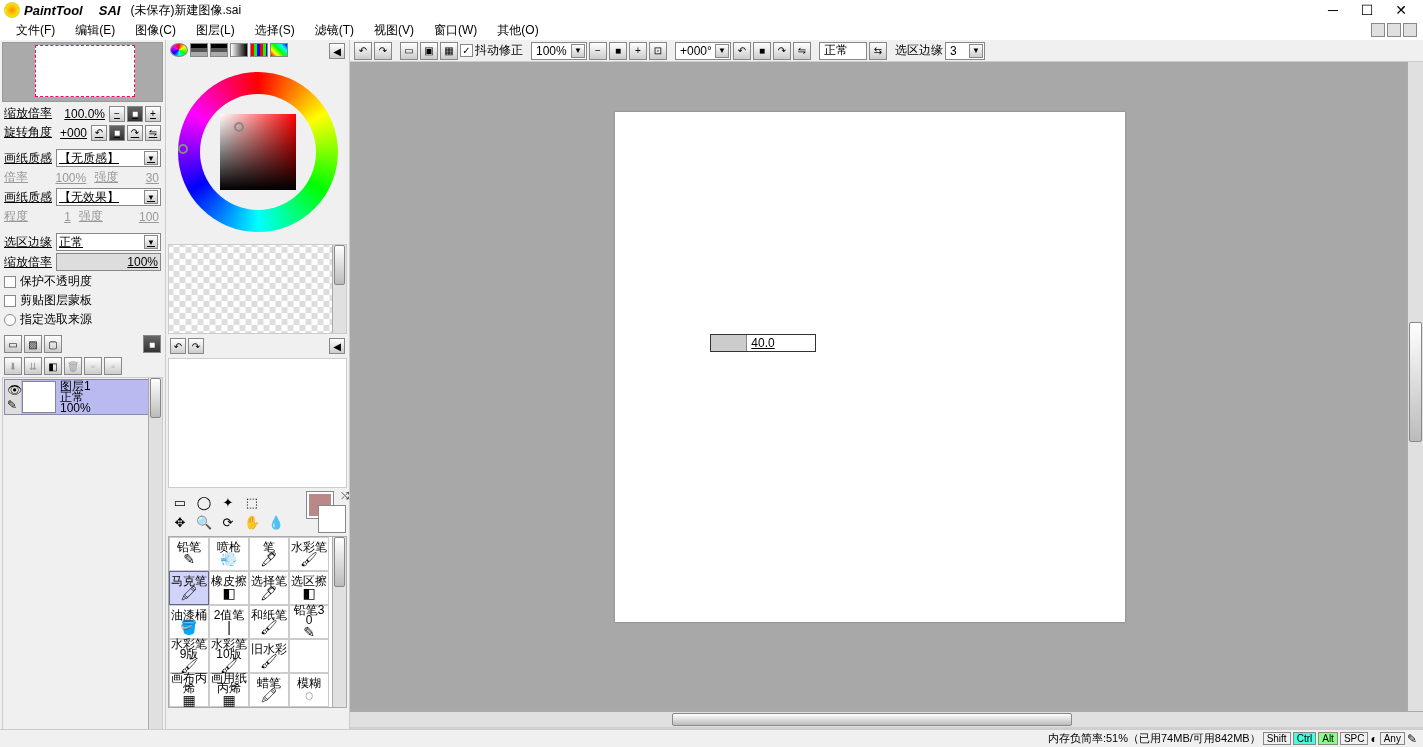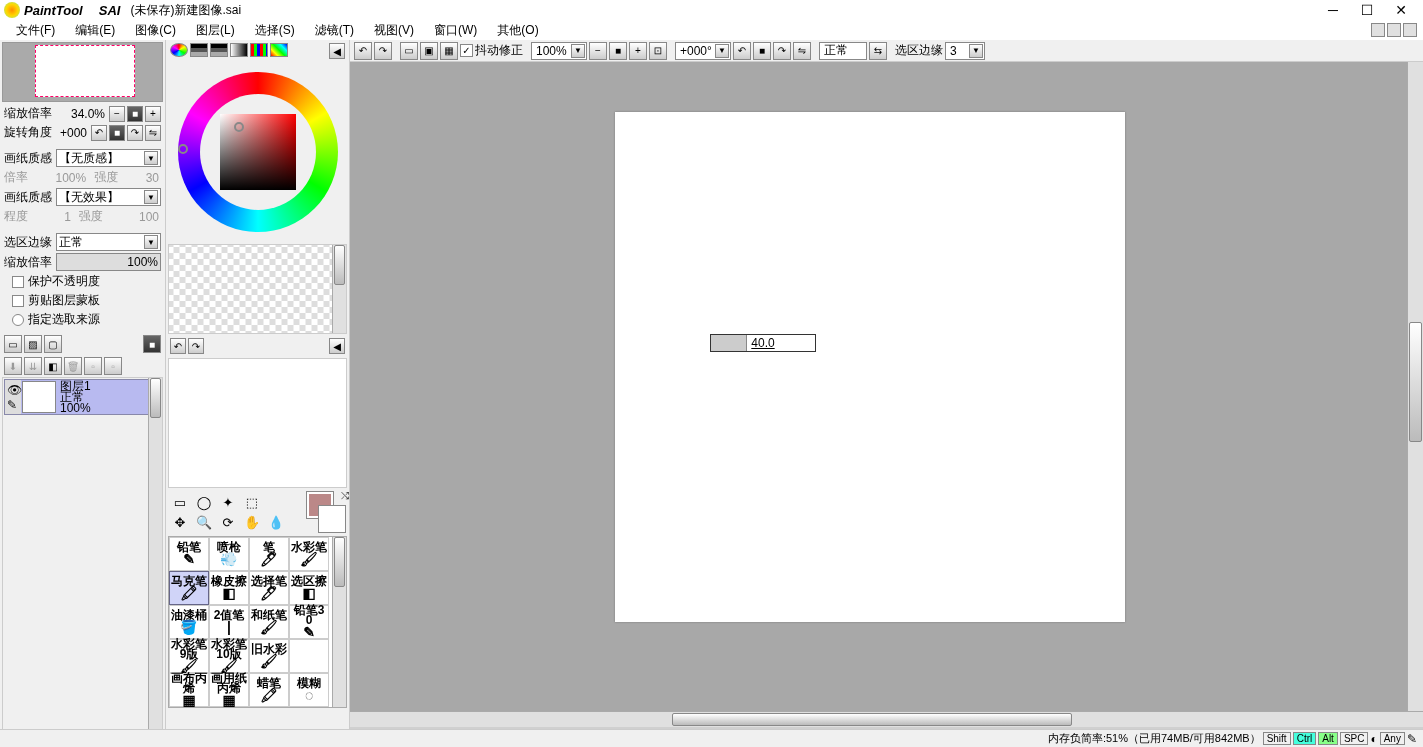--- a/index.html
+++ b/index.html
@@ -16,31 +16,31 @@
 .mini-btn { width: 14px; height: 14px; border: 1px solid #888; background: #e0e0e0; }
 
 .workspace { display: flex; height: 707px; background: #f0f0f0; }
 .left-panels { width: 166px; display: flex; flex-direction: column; background: #f0f0f0; border-right: 1px solid #ccc; }
 .mid-panels { width: 184px; display: flex; flex-direction: column; background: #f0f0f0; border-right: 1px solid #ccc; }
 .canvas-area { flex: 1; display: flex; flex-direction: column; }
 
 .navigator { height: 60px; background: #aaa; position: relative; margin: 2px; border: 1px solid #999; }
 .nav-canvas { position: absolute; left: 32px; top: 2px; width: 100px; height: 52px; background: #fff; border: 1px dashed #f06; }
 
-.prop-row { display: flex; align-items: center; padding: 1px 4px; gap: 2px; }
+.prop-row { display: flex; align-items: center; padding: 1px 4px; gap: 2px; text-decoration: underline; }
 .prop-label { width: 50px; white-space: nowrap; }
 .prop-val { text-align: right; margin-left: auto; padding-right: 2px; }
 .sq-btn { width: 16px; height: 16px; border: 1px solid #888; background: linear-gradient(#fff,#ccc); display: inline-flex; align-items: center; justify-content: center; font-size: 10px; cursor: pointer; }
 .sq-btn.dark { background: linear-gradient(#666,#333); color: #fff; }
 
 .dropdown-field { border: 1px solid #888; background: #fff; height: 18px; display: flex; align-items: center; padding: 0 2px; }
 .dd-arrow { width: 14px; height: 14px; background: linear-gradient(#fff,#ccc); border: 1px solid #888; margin-left: auto; display: flex; align-items: center; justify-content: center; font-size: 8px; }
 .disabled { color: #999; }
 
-.checkbox-row { display: flex; align-items: center; padding: 1px 12px; gap: 4px; }
+.checkbox-row { display: flex; align-items: center; padding: 1px 4px; gap: 4px; }
 .cb, .rb { width: 12px; height: 12px; border: 1px solid #888; background: #fff; }
 .rb { border-radius: 50%; }
 
 .layer-toolbar { display: flex; gap: 2px; padding: 2px 4px; flex-wrap: wrap; }
 .layer-toolbar .sq-btn { width: 18px; height: 18px; }
 
 .layer-list { flex: 1; background: #f0f0f0; position: relative; margin: 0 2px; border: 1px solid #ccc; }
 .layer-item { display: flex; background: #b8baf0; border: 1px solid #88a; margin: 1px; height: 36px; }
 .layer-vis { width: 16px; display: flex; flex-direction: column; justify-content: space-around; padding: 2px; background: #ddd; }
 .layer-thumb { width: 34px; height: 32px; background: #fff; border: 1px solid #888; margin: 1px; }
@@ -60,21 +60,21 @@
 .swatch-panel .panel-scrollbar { display: block; }
 
 .scratch-btns { display: flex; gap: 2px; padding: 2px 4px; }
 .scratch-pad { height: 130px; margin: 2px; background: #fff; border: 1px solid #ccc; }
 
 .tool-selector { padding: 2px; }
 .tool-row { display: flex; gap: 4px; padding: 1px 2px; }
 .tool-icon { width: 20px; height: 18px; display: flex; align-items: center; justify-content: center; font-size: 13px; }
 .tool-selector .color-sw { width: 26px; height: 26px; border: 2px solid #fff; outline: 1px solid #888; }
 
-.brush-grid { display: flex; flex-wrap: wrap; margin: 2px; border: 1px solid #aaa; background: #fff; position: relative; font-weight: bold; }
+.brush-grid { display: flex; flex-wrap: wrap; margin: 2px; border: 1px solid #aaa; background: #fff; position: relative; }
 .brush-cell { width: 40px; height: 34px; border: 1px solid #ccc; display: flex; flex-direction: column; align-items: center; justify-content: center; font-size: 10px; line-height: 10px; }
 .brush-cell.sel { background: #d0d4f8; border: 1px solid #668; }
 .brush-glyph { font-size: 14px; line-height: 14px; }
 
 .canvas-toolbar { height: 22px; background: #f0f0f0; display: flex; align-items: center; gap: 2px; padding: 0 4px; border-bottom: 1px solid #ccc; }
 .t-btn { width: 18px; height: 18px; border: 1px solid #888; background: linear-gradient(#fff,#ccc); display: flex; align-items: center; justify-content: center; font-size: 10px; }
 .t-sep { width: 4px; }
 .t-check { width: 13px; height: 13px; border: 1px solid #888; background: #fff; display: flex; align-items: center; justify-content: center; font-size: 10px; }
 .t-field { height: 18px; border: 1px solid #888; background: #fff; padding: 0 14px 0 4px; position: relative; display: flex; align-items: center; }
 .t-field .dd-arrow { position: absolute; right: 1px; top: 1px; }
@@ -130,21 +130,21 @@
 </div>
 
 <div class="workspace">
 
   <div class="left-panels">
     <div class="navigator">
       <div class="nav-canvas"></div>
     </div>
     <div class="prop-row">
       <span class="prop-label">缩放倍率</span>
-      <span class="prop-val">34.0%</span>
+      <span class="prop-val">100.0%</span>
       <div class="sq-btn">−</div>
       <div class="sq-btn dark">■</div>
       <div class="sq-btn">+</div>
     </div>
     <div class="prop-row">
       <span class="prop-label">旋转角度</span>
       <span class="prop-val">+000</span>
       <div class="sq-btn">↶</div>
       <div class="sq-btn dark">■</div>
       <div class="sq-btn">↷</div>

